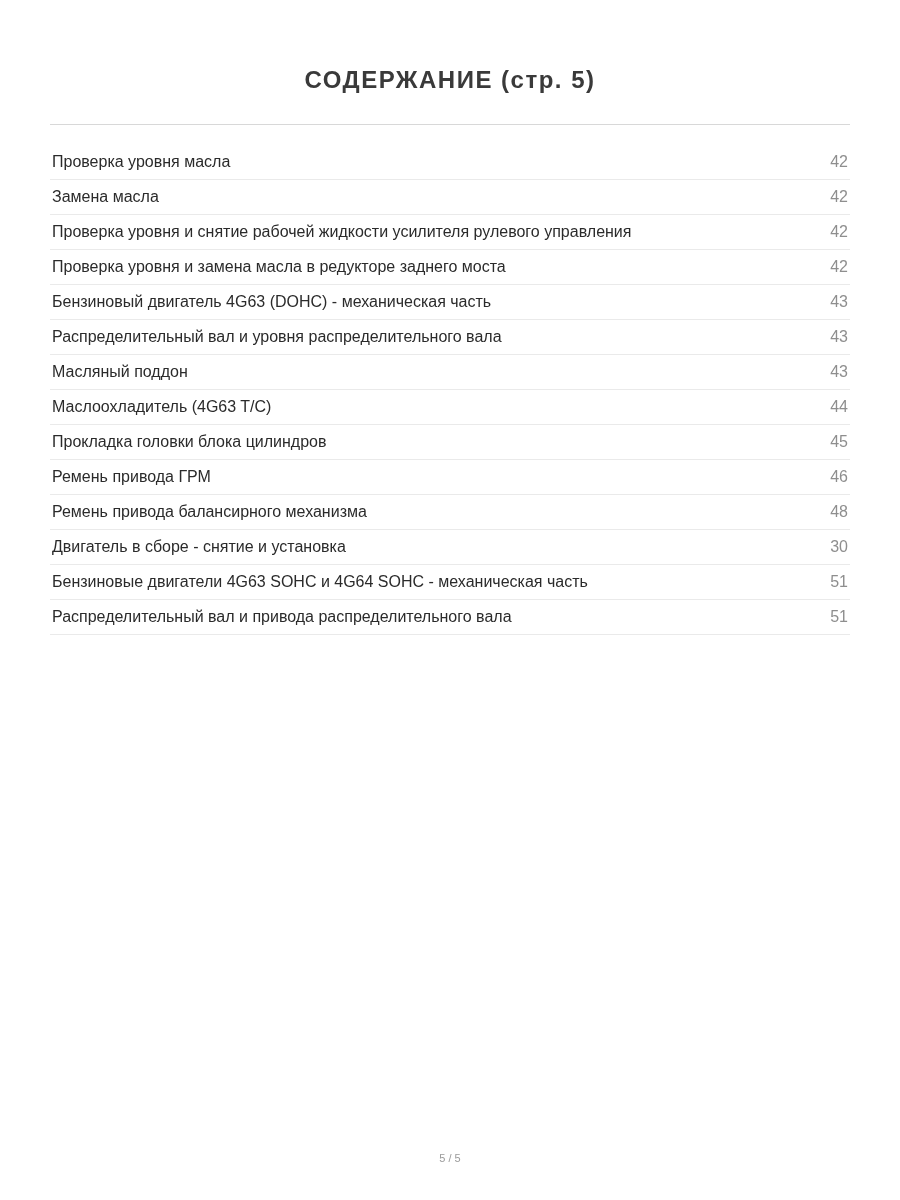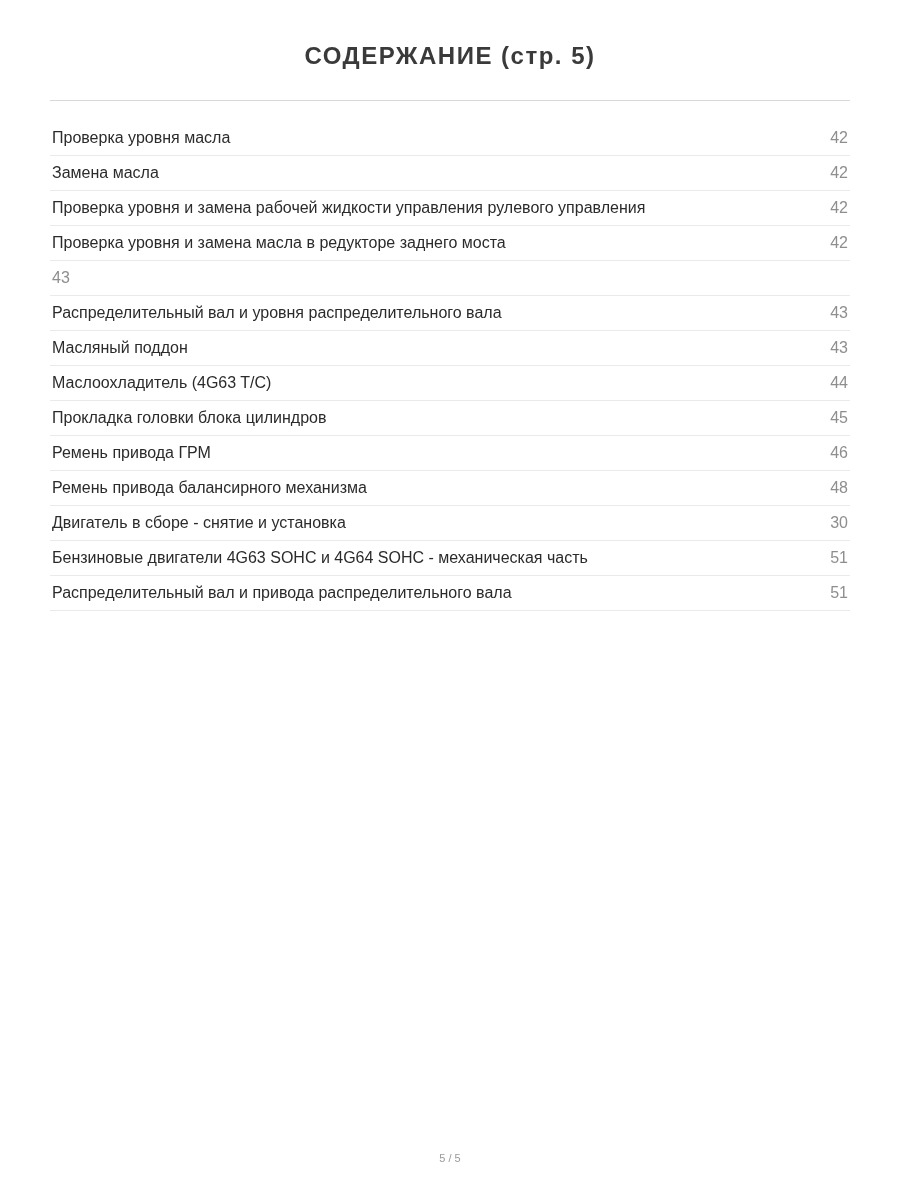--- a/index.html
+++ b/index.html
@@ -16,21 +16,21 @@
   }
   .page {
     box-sizing: border-box;
     width: 900px;
     height: 1200px;
     padding: 0 50px;
     position: relative;
   }
   .page-title {
     margin: 0;
-    padding-top: 42px;
+    padding-top: 66px;
     text-align: center;
     font-size: 24px;
     font-weight: 700;
     letter-spacing: 1.5px;
     color: #3a3a3a;
   }
   .divider {
     margin-top: 30px;
     border: none;
     border-top: 1px solid #d8d8d8;
@@ -83,30 +83,31 @@
         <span class="toc-title">Проверка уровня масла</span>
         <span class="toc-page">42</span>
       </div>
 
       <div class="toc-row">
         <span class="toc-title">Замена масла</span>
         <span class="toc-page">42</span>
       </div>
 
       <div class="toc-row">
-        <span class="toc-title">Проверка уровня и замена рабочей жидкости управления рулевого управления</span>
+        <span class="toc-title">Проверка уровня и снятие рабочей жидкости усилителя рулевого управления</span>
         <span class="toc-page">42</span>
       </div>
 
       <div class="toc-row">
         <span class="toc-title">Проверка уровня и замена масла в редукторе заднего моста</span>
         <span class="toc-page">42</span>
       </div>
 
       <div class="toc-row">
+        <span class="toc-title">Бензиновый двигатель 4G63 (DOHC) - механическая часть</span>
         <span class="toc-page">43</span>
       </div>
 
       <div class="toc-row">
         <span class="toc-title">Распределительный вал и уровня распределительного вала</span>
         <span class="toc-page">43</span>
       </div>
 
       <div class="toc-row">
         <span class="toc-title">Масляный поддон</span>

